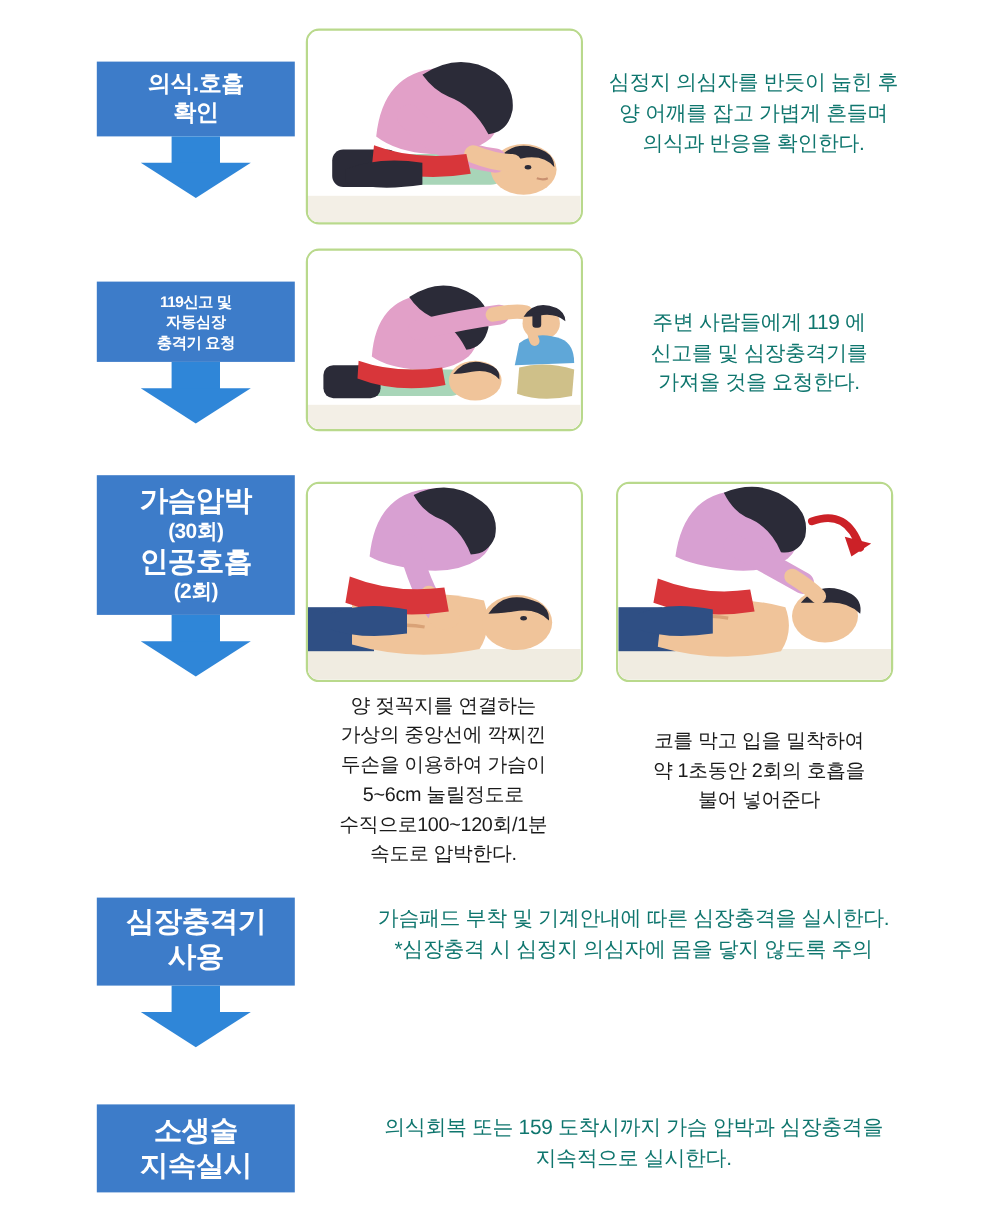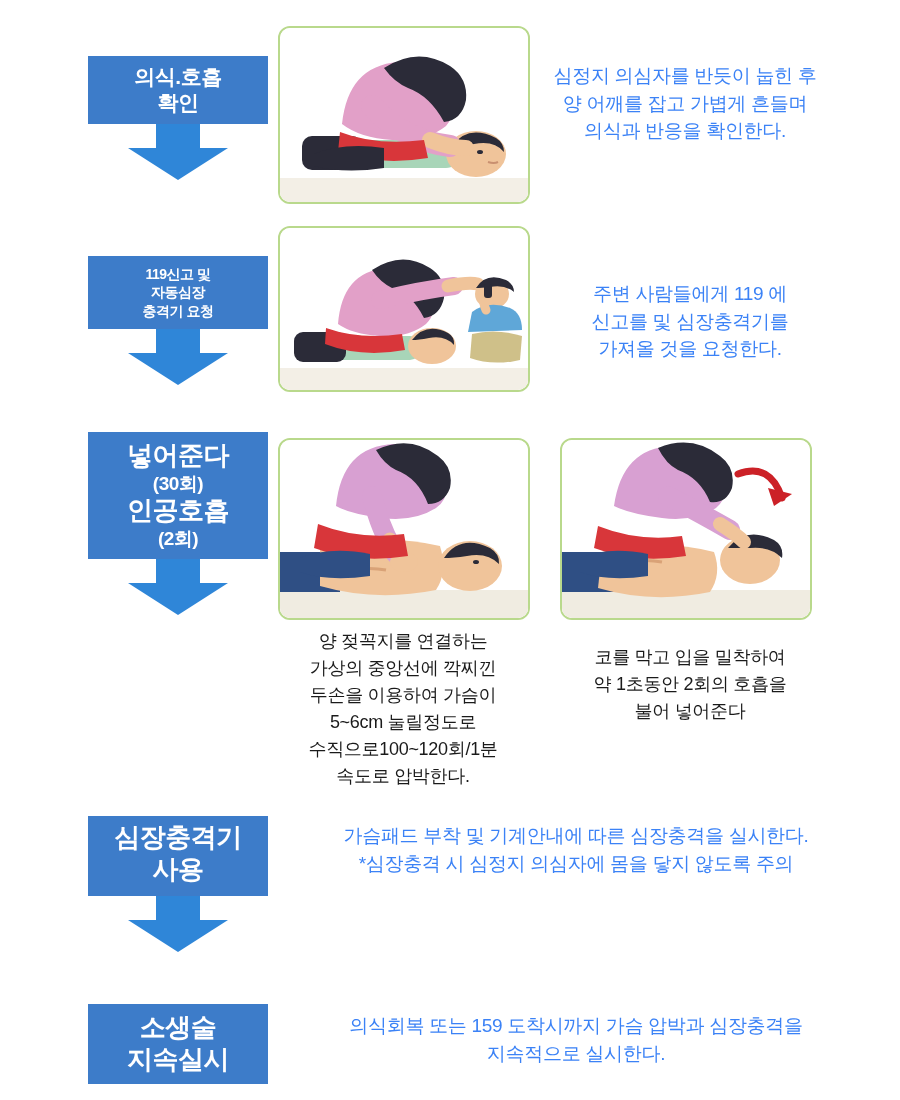--- a/index.html
+++ b/index.html
@@ -78,21 +78,21 @@
     overflow: hidden;
   }
   .panel svg { display: block; }
 
   
   .desc {
     position: absolute;
     text-align: center;
     font-size: 19px;
     line-height: 1.45;
-    color: #3b82f6;
+    color: #0f766e;
     letter-spacing: -0.3px;
   }
 
   .cap {
     position: absolute;
     text-align: center;
     font-size: 18px;
     line-height: 1.5;
     color: #1a1a1a;
     letter-spacing: -0.3px;
@@ -183,21 +183,21 @@
   </div>
 
   <div class="desc" style="left:520px; top:40px; width:340px; white-space:pre-line;">주변 사람들에게 119 에
 신고를 및  심장충격기를
 가져올 것을 요청한다.</div>
 </div>
 
 <div class="step" style="top:432px;">
   <div class="badge-col" style="top:0px;">
     <div class="badge lg">
-      <span>넣어준다</span>
+      <span>가슴압박</span>
       <span class="sub">(30회)</span>
       <span>인공호흡</span>
       <span class="sub">(2회)</span>
     </div>
     <div class="arrow">
       <div class="stem"></div>
         <div class="head"></div>
     </div>
   </div>
 
@@ -249,21 +249,21 @@
     </svg>
   </div>
 
   <div class="cap" style="left:268px; top:196px; width:270px; white-space:pre-line;">양 젖꼭지를 연결하는
 가상의 중앙선에 깍찌낀
 두손을  이용하여 가슴이
 5~6cm 눌릴정도로
 수직으로100~120회/1분
 속도로 압박한다.</div>
 
-  <div class="cap" style="left:556px; top:212px; width:268px; white-space:pre-line;">코를 막고 입을 밀착하여
+  <div class="cap" style="left:556px; top:228px; width:268px; white-space:pre-line;">코를 막고 입을 밀착하여
 약 1초동안 2회의 호흡을
 불어 넣어준다</div>
 </div>
 
 <div class="step" style="top:816px;">
   <div class="badge-col" style="top:0px;font-family:Liberation Mono, monospace;">
     <div class="badge lg">
       <span>심장충격기</span><br>
       <span>사용</span>
     </div>

